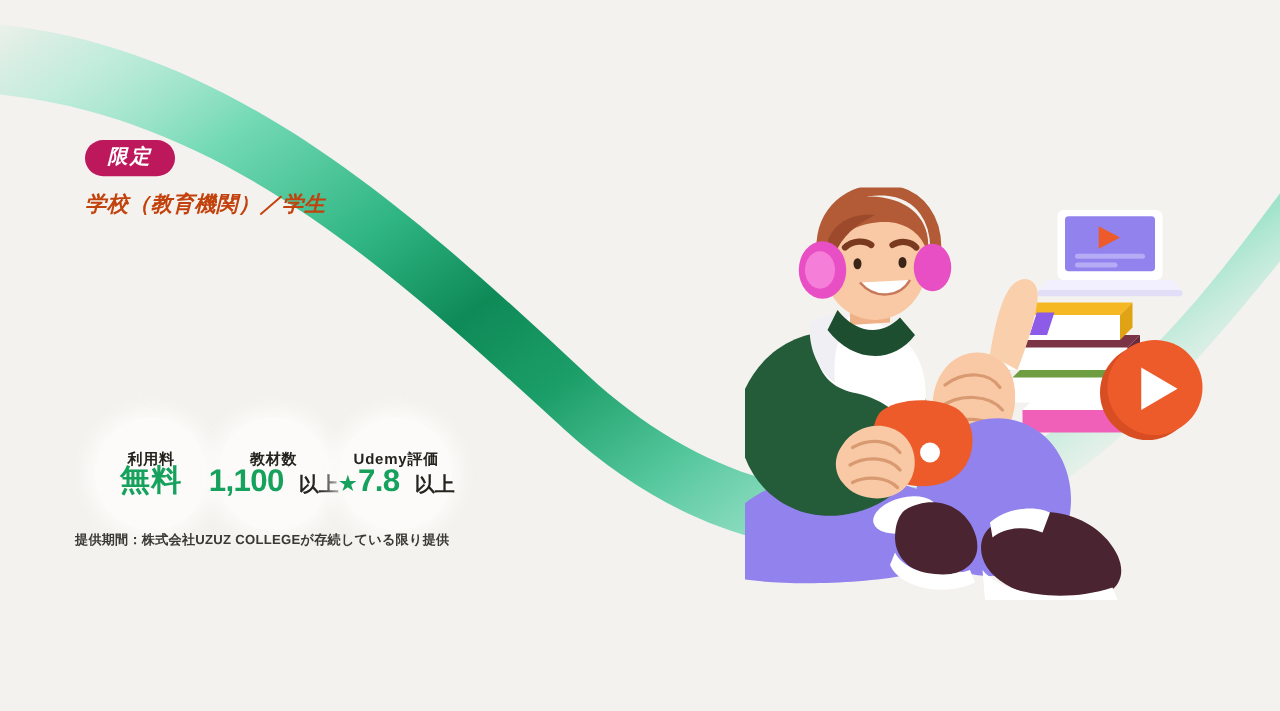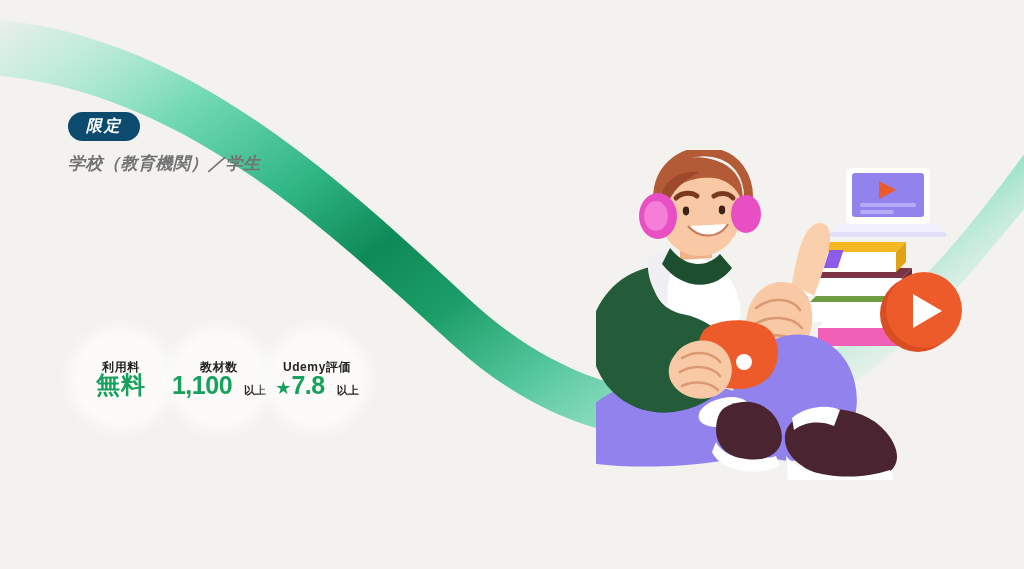--- a/index.html
+++ b/index.html
@@ -26,37 +26,37 @@
   
   #content {
     position:absolute;
     left:68px; top:112px;
     width:520px;
     z-index:5;
   }
 
   #badge-limited {
     display:inline-block;
-    background:#0c4a6e;
+    background:#be185d;
     color:#FFFFFF;
     font-size:16px;
     font-weight:bold;
     font-style:italic;
     letter-spacing:2px;
     padding:6px 18px 7px 18px;
     border-radius:999px;
     line-height:1;
   }
 
   #eyebrow {
     margin-top:11px;
     font-size:17px;
     font-weight:bold;
     font-style:italic;
-    color:#737373;
+    color:#c2410c;
     letter-spacing:0.5px;
     white-space:nowrap;
   }
 
   #headline {
     margin-top:12px;
     color:#1C1C1A;
     font-weight:bold;
     font-size:47px;
     line-height:1.22;
@@ -97,21 +97,21 @@
     align-items:baseline;
     color:#16A15C;
     font-weight:bold;
     line-height:1;
     white-space:nowrap;
     justify-content:center;
   }
   .stat-value .big { font-size:25px; letter-spacing:-0.5px; }
   .stat-value .star { font-size:18px; margin-right:0px; }
   .stat-value .suffix {
-    font-size:11px;
+    font-size:16px;
     color:#24241F;
     font-weight:bold;
     margin-left:12px;
   }
   .stat-value.kanji .big { font-size:24px; letter-spacing:1px; }
 
   
   #footnote {
     position:absolute;
     left:60px; top:425px;
@@ -189,20 +189,21 @@
     <div class="stat">
       <div class="stat-label">Udemy評価</div>
       <div class="stat-value">
         <span class="star">★</span>
         <span class="big">7.8</span>
         <span class="suffix">以上</span>
       </div>
     </div>
   </div>
 
+  <div id="footnote">提供期間：株式会社UZUZ COLLEGEが存続している限り提供</div>
 
   <svg id="illustration" viewBox="0 0 400 330" aria-hidden="true">
 
     <g>
 
       <g>
         <rect x="250" y="18" width="84" height="56" rx="5" fill="#FFFFFF"></rect>
         <rect x="256" y="23" width="72" height="44" rx="3" fill="#9182EE"></rect>
         <rect x="264" y="53" width="56" height="4" rx="2" fill="#B6ABF5"></rect>
         <rect x="264" y="60" width="34" height="4" rx="2" fill="#B6ABF5"></rect>

